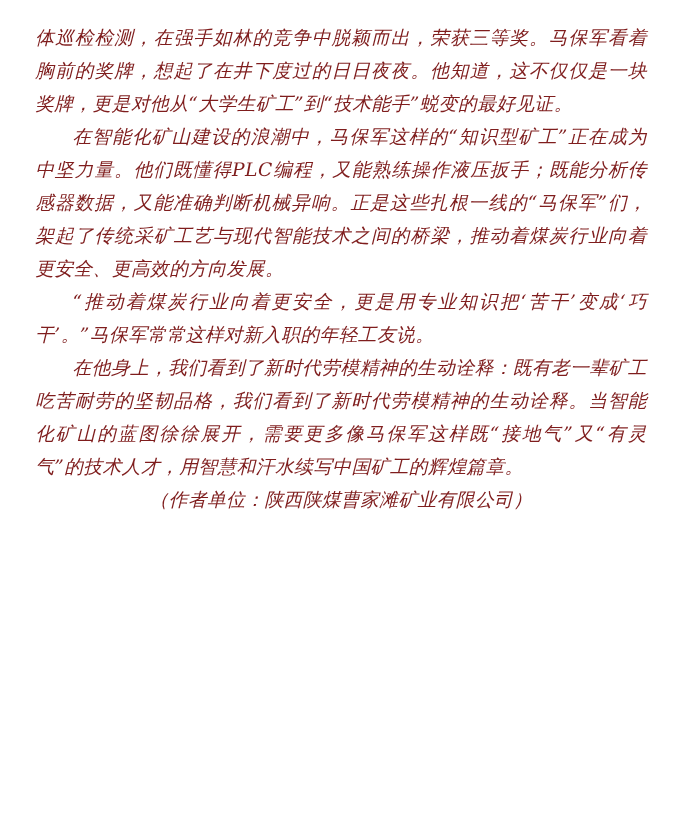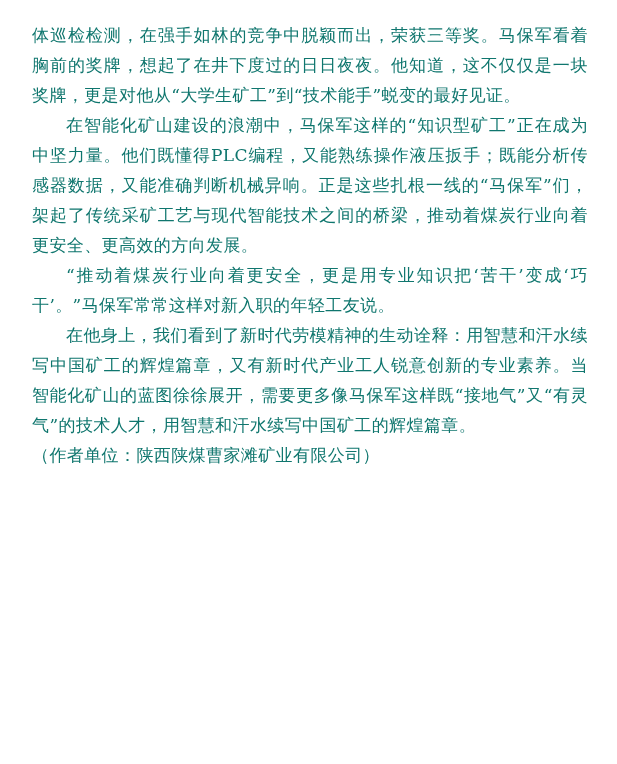--- a/index.html
+++ b/index.html
@@ -13,44 +13,45 @@
     height: 764px;
     background: #ffffff;
     overflow: hidden;
     font-family: "DejaVu Serif", serif;
   }
   .article {
     position: absolute;
     top: 20px;
     left: 32px;
     width: 556px;
-    color: #0f766e;
+    color: #7f1d1d;
     font-size: 17px;
     line-height: 30px;
     letter-spacing: 0.4px;
     text-align: justify;
     text-justify: inter-ideograph;
+    font-style: italic;
   }
   .article p {
     margin: 0;
     padding: 0;
   }
   .article p.indent {
     text-indent: 2em;
   }
   .author-line {
-    text-align: left;
+    text-align: center;
     padding-right: 22px;
     letter-spacing: 0.4px;
   }
 </style>
 </head>
 <body>
 
 <div class="page">
   <div class="article">
     <p>体巡检检测，在强手如林的竞争中脱颖而出，荣获三等奖。马保军看着胸前的奖牌，想起了在井下度过的日日夜夜。他知道，这不仅仅是一块奖牌，更是对他从“大学生矿工”到“技术能手”蜕变的最好见证。</p>
     <p class="indent">在智能化矿山建设的浪潮中，马保军这样的“知识型矿工”正在成为中坚力量。他们既懂得PLC编程，又能熟练操作液压扳手；既能分析传感器数据，又能准确判断机械异响。正是这些扎根一线的“马保军”们，架起了传统采矿工艺与现代智能技术之间的桥梁，推动着煤炭行业向着更安全、更高效的方向发展。</p>
     <p class="indent">“推动着煤炭行业向着更安全，更是用专业知识把‘苦干’变成‘巧干’。”马保军常常这样对新入职的年轻工友说。</p>
-    <p class="indent">在他身上，我们看到了新时代劳模精神的生动诠释：用智慧和汗水续写中国矿工的辉煌篇章，又有新时代产业工人锐意创新的专业素养。当智能化矿山的蓝图徐徐展开，需要更多像马保军这样既“接地气”又“有灵气”的技术人才，用智慧和汗水续写中国矿工的辉煌篇章。</p>
+    <p class="indent">在他身上，我们看到了新时代劳模精神的生动诠释：既有老一辈矿工吃苦耐劳的坚韧品格，我们看到了新时代劳模精神的生动诠释。当智能化矿山的蓝图徐徐展开，需要更多像马保军这样既“接地气”又“有灵气”的技术人才，用智慧和汗水续写中国矿工的辉煌篇章。</p>
     <p class="author-line">（作者单位：陕西陕煤曹家滩矿业有限公司）</p>
   </div>
 </div>
 
 </body></html>

